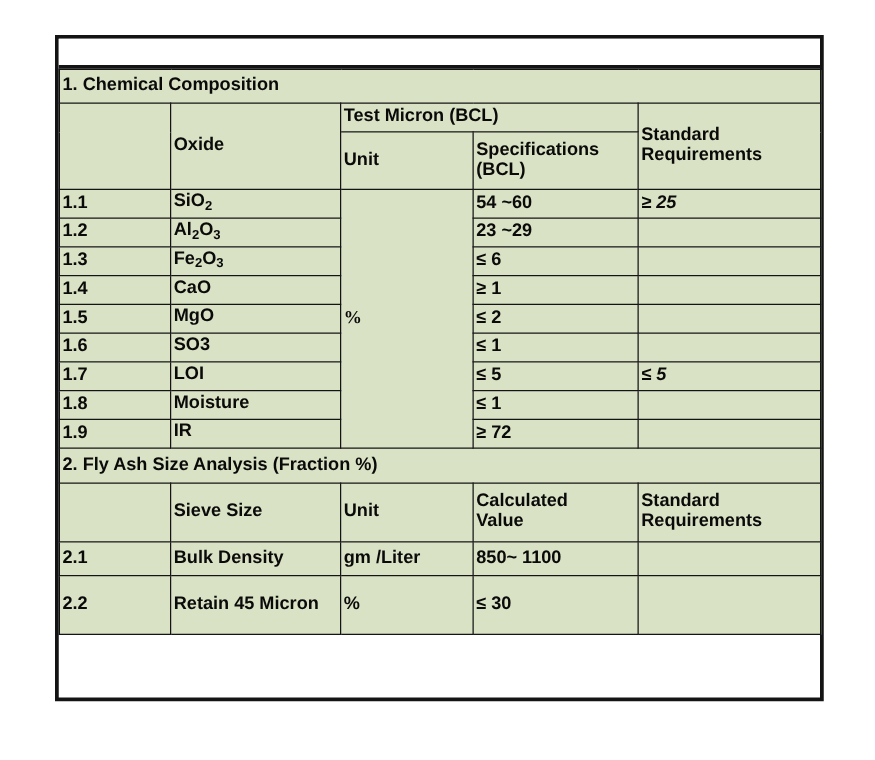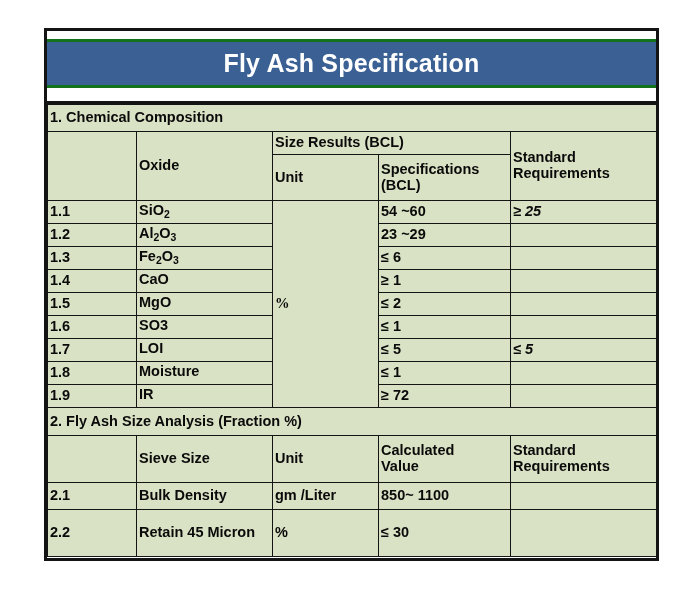--- a/index.html
+++ b/index.html
@@ -138,42 +138,39 @@
   }
 </style>
 </head>
 <body>
 
 <div id="sheet">
 
   <div id="frame">
 
     <div class="title-spacer-top"></div>
-    <div class="title-bar">
-      <span class="title-text">Fly Ash Specification</span>
-    </div>
     <div class="title-spacer-bottom"></div>
 
     <table class="grid">
       <colgroup>
         <col class="c-no">
           <col class="c-name">
           <col class="c-unit">
           <col class="c-spec">
           <col class="c-std">
       </colgroup>
       <tbody>
         <tr>
           <td class="sec1-banner" colspan="5">1. Chemical Composition</td>
         </tr>
 
         <tr>
           <td class="hdr blank-hdr" rowspan="2"></td>
           <td class="hdr" rowspan="2">Oxide</td>
-          <td class="testres" colspan="2">Size Results (BCL)</td>
+          <td class="testres" colspan="2">Test Micron (BCL)</td>
           <td class="hdr std-hdr hdr-tall" rowspan="2">
             <div>Standard</div>
             <div>Requirements</div>
           </td>
         </tr>
         <tr>
           <td class="hdr" style="height:45px">Unit</td>
           <td class="hdr" style="height:45px">
             <div>Specifications</div>
             <div>(BCL)</div>

